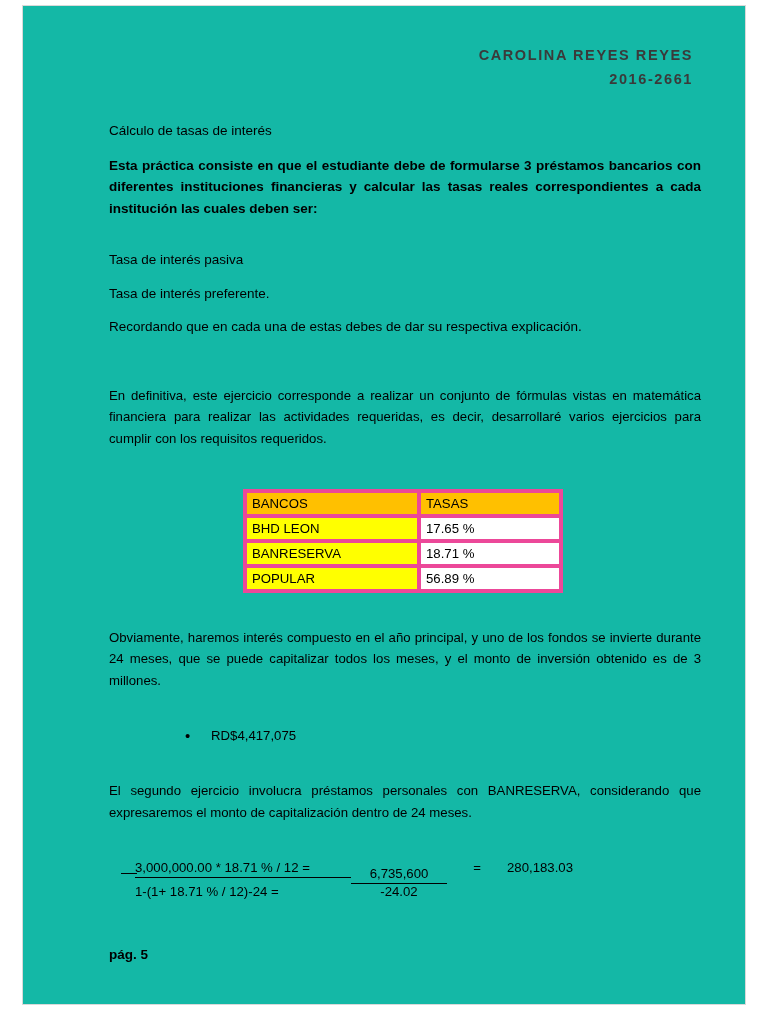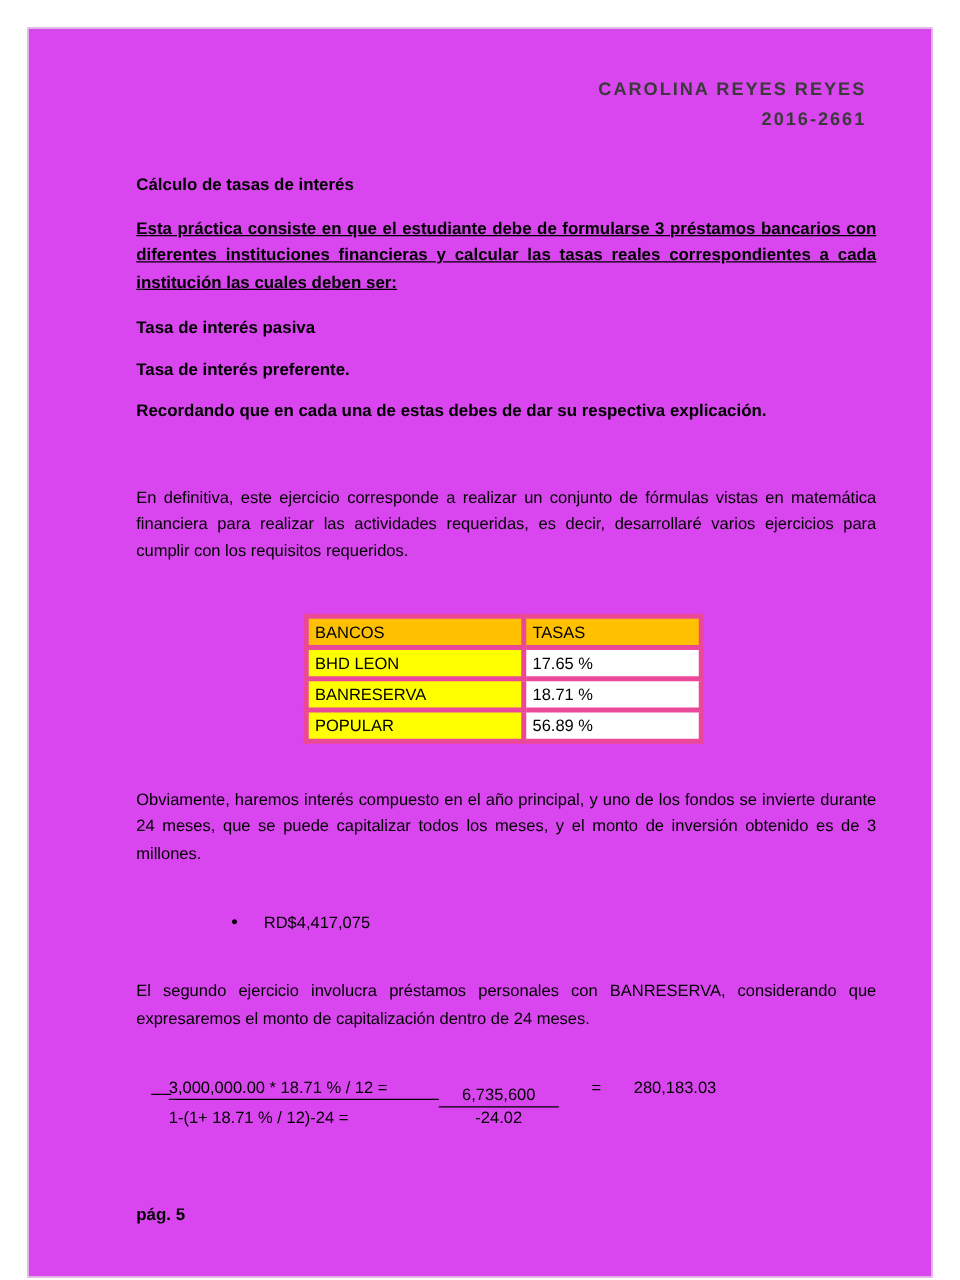--- a/index.html
+++ b/index.html
@@ -10,24 +10,24 @@
   body {
     width: 768px;
     height: 1024px;
     font-family: "Liberation Sans", sans-serif;
     color: #000000;
     overflow: hidden;
   }
   .page {
     position: absolute;
     left: 22px;
-    top: 22px;
+    top: 5px;
     width: 724px;
     height: 1000px;
-    background: #d946ef;
+    background: #14b8a6;
     border: 1px solid #d9d9d9;
     box-sizing: border-box;
   }
   .page-inner {
     position: absolute;
     left: 0;
     top: 0;
     right: 0;
     bottom: 0;
     padding: 38px 46px 0 62px;
@@ -43,34 +43,33 @@
     margin-right: 6px;
   }
   .header .line2 {
     margin-top: 2px;
   }
   .title-block {
     margin-top: 30px;
     margin-left: 24px;
   }
   .b-line {
-    font-weight: bold;
+    font-weight: normal;
     font-size: 13.5px;
     line-height: 1.45;
     margin-bottom: 14px;
     color: #000;
   }
   .b-para {
     font-weight: bold;
     font-size: 13.5px;
     line-height: 1.62;
     text-align: justify;
-    margin-bottom: 15px;
+    margin-bottom: 30px;
     width: 592px;
-    text-decoration: underline;
   }
   .body-para {
     font-size: 13.2px;
     line-height: 1.62;
     text-align: justify;
     width: 592px;
     margin-left: 24px;
   }
   .gap-lg { height: 34px; }
 

